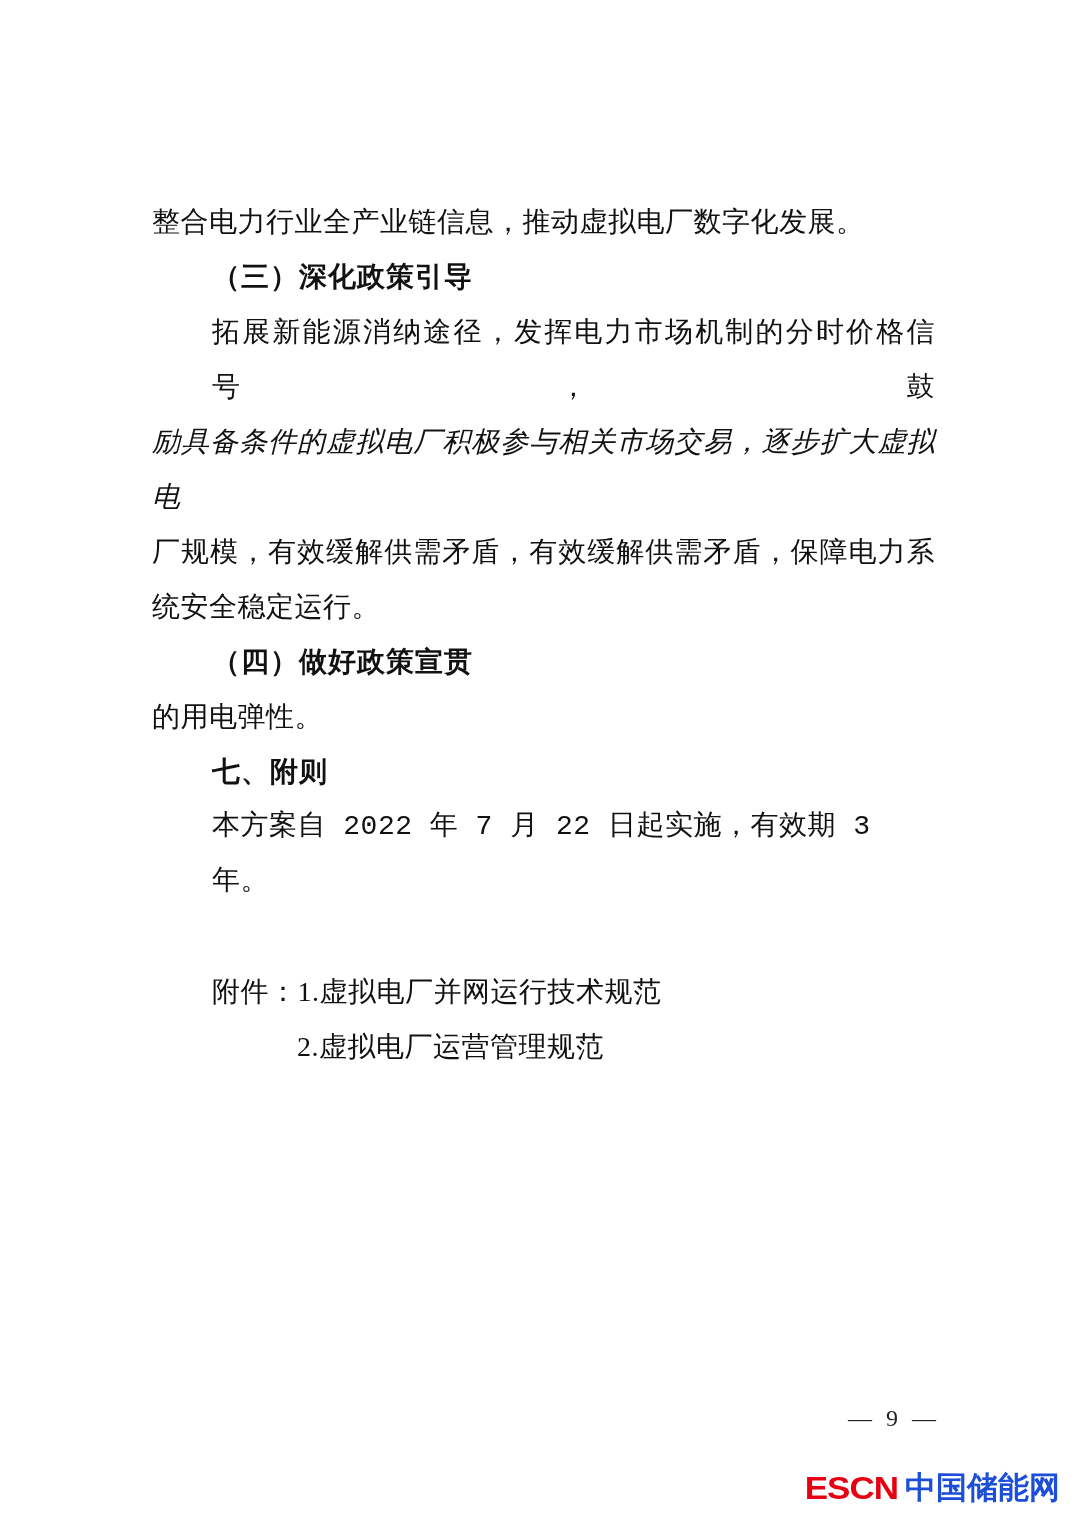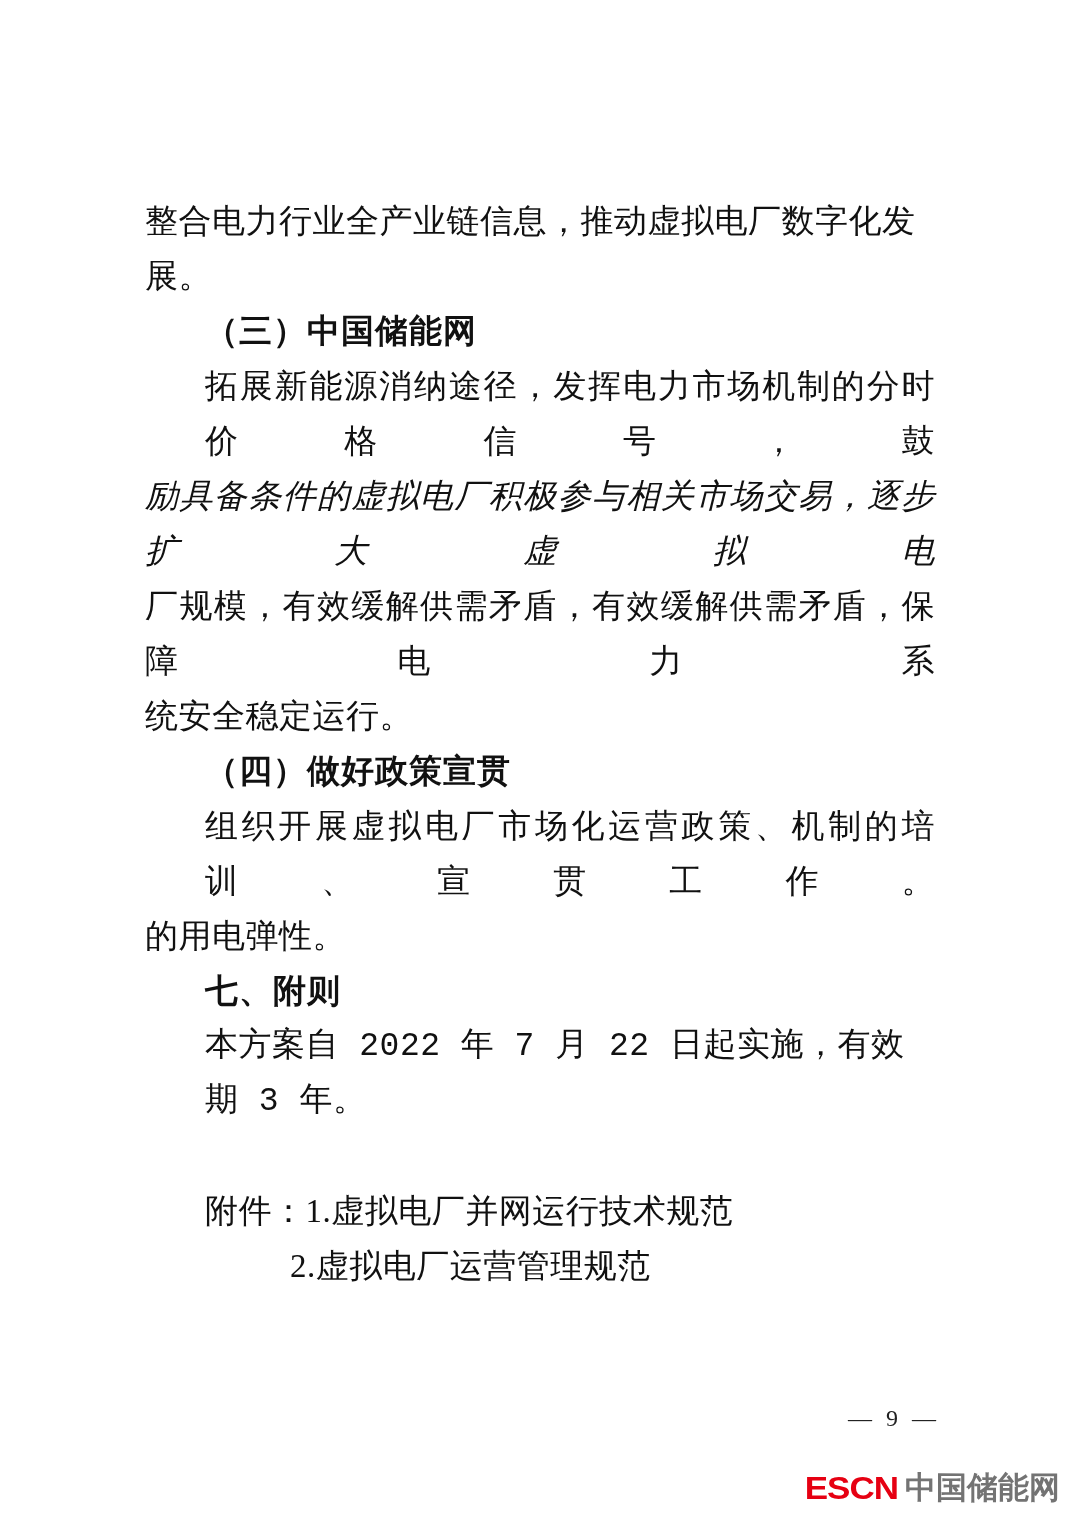--- a/index.html
+++ b/index.html
@@ -16,25 +16,26 @@
     font-family: "Liberation Serif", "DejaVu Serif", serif;
     color: #111111;
   }
   .doc-body {
     position: absolute;
     left: 145px;
     top: 194px;
     width: 790px;
   }
   .line {
-    font-size: 33px;
+    font-size: 28px;
     line-height: 55px;
     min-height: 55px;
     letter-spacing: 0.5px;
     white-space: normal;
+    margin-left: 7px;
   }
   .line.heading {
     font-weight: 700;
     letter-spacing: 1px;
   }
   .line.justify {
     text-align: justify;
     text-align-last: justify;
   }
   .line.blank {
@@ -75,35 +76,34 @@
     font-size: 31px;
   }
 </style>
 </head>
 <body>
 
 <div class="page">
 
   <div class="doc-body" id="doc-body">
       <div class="line body" style="padding-left: 0px;">整合电力行业全产业链信息，推动虚拟电厂数字化发展。</div>
-      <div class="line heading" style="padding-left: 60px;">（三）中国储能网</div>
+      <div class="line heading" style="padding-left: 60px;">（三）深化政策引导</div>
       <div class="line body justify" style="padding-left: 60px;">拓展新能源消纳途径，发挥电力市场机制的分时价格信号，鼓</div>
       <div class="line body justify" style="padding-left: 0px; font-style: italic;">励具备条件的虚拟电厂积极参与相关市场交易，逐步扩大虚拟电</div>
       <div class="line body justify" style="padding-left: 0px;">厂规模，有效缓解供需矛盾，有效缓解供需矛盾，保障电力系</div>
       <div class="line body" style="padding-left: 0px;">统安全稳定运行。</div>
       <div class="line heading" style="padding-left: 60px;">（四）做好政策宣贯</div>
-      <div class="line body justify" style="padding-left: 60px;">组织开展虚拟电厂市场化运营政策、机制的培训、宣贯工作。</div>
       <div class="line body" style="padding-left: 0px;">的用电弹性。</div>
       <div class="line heading" style="padding-left: 60px;">七、附则</div>
       <div class="line body" style="padding-left: 60px; font-family: Liberation Mono, monospace;">本方案自 2022 年 7 月 22 日起实施，有效期 3 年。</div>
       <div class="line blank" style="padding-left: 0px;">&nbsp;</div>
       <div class="line body" style="padding-left: 60px;">附件：1.虚拟电厂并网运行技术规范</div>
       <div class="line body" style="padding-left: 145px;">2.虚拟电厂运营管理规范</div>
     </div>
 
   <div class="page-number">— 9 —</div>
 
   <div class="logo">
     <span class="logo-latin" style="color: rgb(230, 0, 18);">ESCN</span>
-    <span class="logo-cn" style="color: #737373;">中国储能网</span>
+    <span class="logo-cn" style="color: #1d4ed8;">中国储能网</span>
   </div>
 
 </div>
 
 </body></html>

